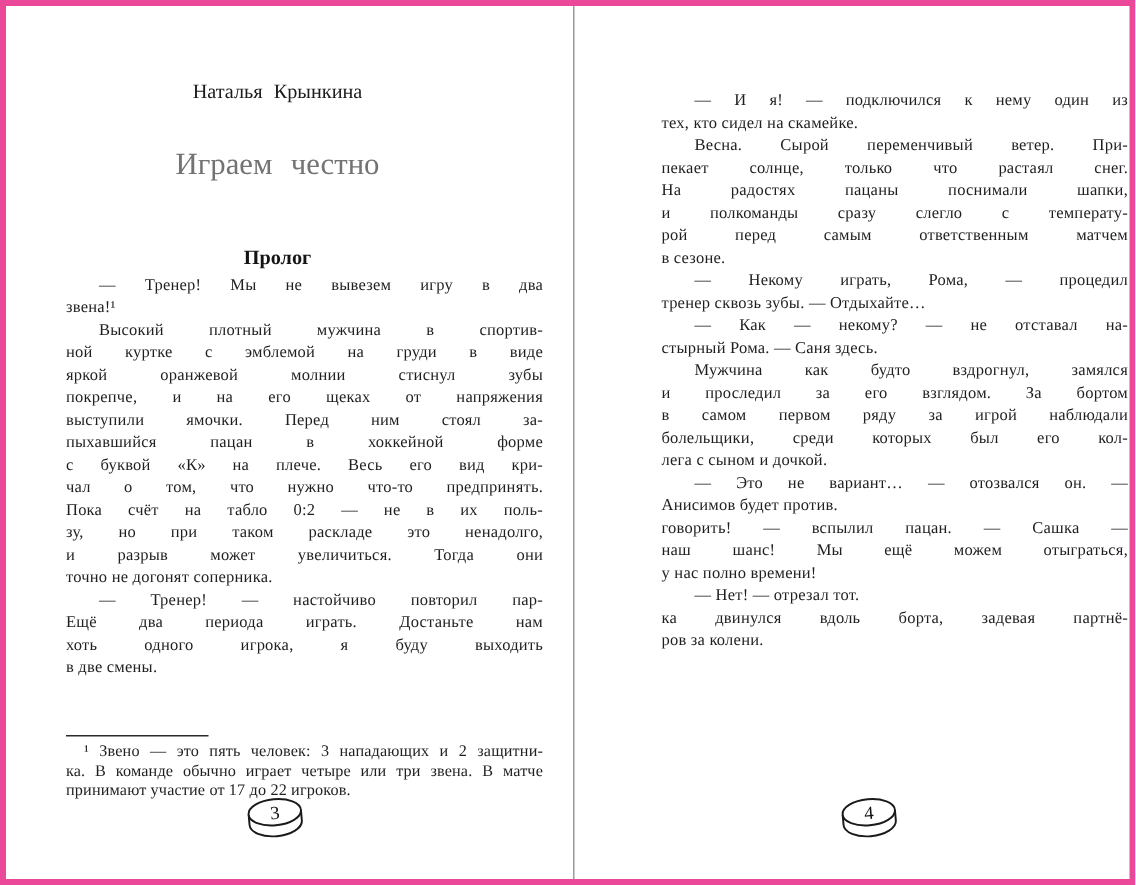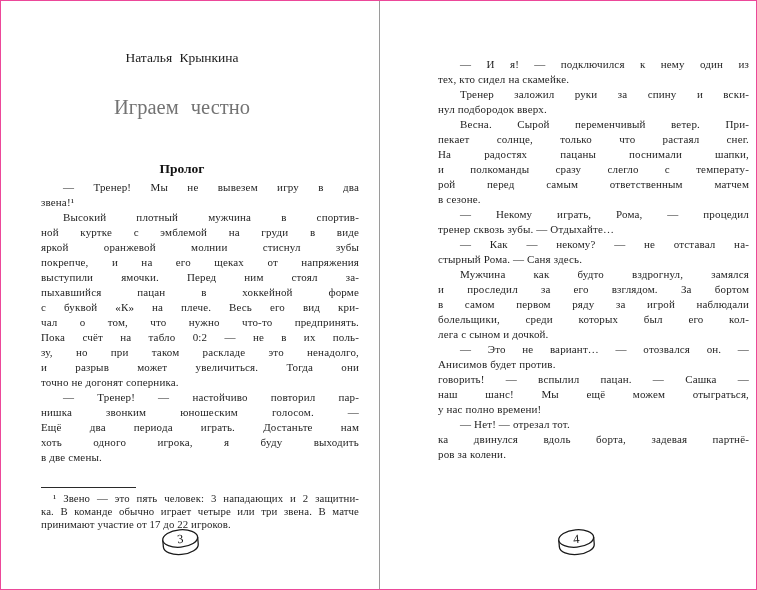--- a/index.html
+++ b/index.html
@@ -6,21 +6,21 @@
     margin: 0;
     padding: 0;
     background: #ffffff;
     font-family: "Liberation Serif", "DejaVu Serif", serif;
   }
   .spread {
     position: relative;
     width: 757px;
     height: 590px;
     background: #ffffff;
-    border: 1px solid #ec4899;
+    border: 4px solid #ec4899;
     box-sizing: border-box;
     overflow: hidden;
     color: #1f1f1f;
   }
   .divider {
     position: absolute;
     left: 378px;
     top: 0;
     width: 1px;
     height: 590px;
@@ -128,45 +128,40 @@
           <div class="line">пыхавшийся пацан в хоккейной форме</div>
           <div class="line">с буквой «К» на плече. Весь его вид кри-</div>
           <div class="line">чал о том, что нужно что-то предпринять.</div>
           <div class="line">Пока счёт на табло 0:2 — не в их поль-</div>
           <div class="line">зу, но при таком раскладе это ненадолго,</div>
           <div class="line">и разрыв может увеличиться. Тогда они</div>
           <div class="line plast">точно не догонят соперника.</div>
         </div>
         <div class="para">
           <div class="line pfirst">— Тренер! — настойчиво повторил пар-</div>
-          <div class="line">нишка звонким юношеским голосом. —</div>
           <div class="line">Ещё два периода играть. Достаньте нам</div>
           <div class="line">хоть одного игрока, я буду выходить</div>
           <div class="line plast">в две смены.</div>
         </div>
       </div>
     <div class="fnsep"></div>
     <div class="footnote">
         <div class="para">
           <div class="line pfirst">¹ Звено — это пять человек: 3 нападающих и 2 защитни-</div>
           <div class="line">ка. В команде обычно играет четыре или три звена. В матче</div>
           <div class="line plast">принимают участие от 17 до 22 игроков.</div>
         </div>
       </div>
   </section>
 
   <section class="page right">
     <div class="body">
         <div class="para">
           <div class="line pfirst">— И я! — подключился к нему один из</div>
           <div class="line plast">тех, кто сидел на скамейке.</div>
-        </div>
-        <div class="para">
-          <div class="line pfirst">Тренер заложил руки за спину и вски-</div>
-          <div class="line plast">нул подбородок вверх.</div>
         </div>
         <div class="para">
           <div class="line pfirst">Весна. Сырой переменчивый ветер. При-</div>
           <div class="line">пекает солнце, только что растаял снег.</div>
           <div class="line">На радостях пацаны поснимали шапки,</div>
           <div class="line">и полкоманды сразу слегло с температу-</div>
           <div class="line">рой перед самым ответственным матчем</div>
           <div class="line plast">в сезоне.</div>
         </div>
         <div class="para">

